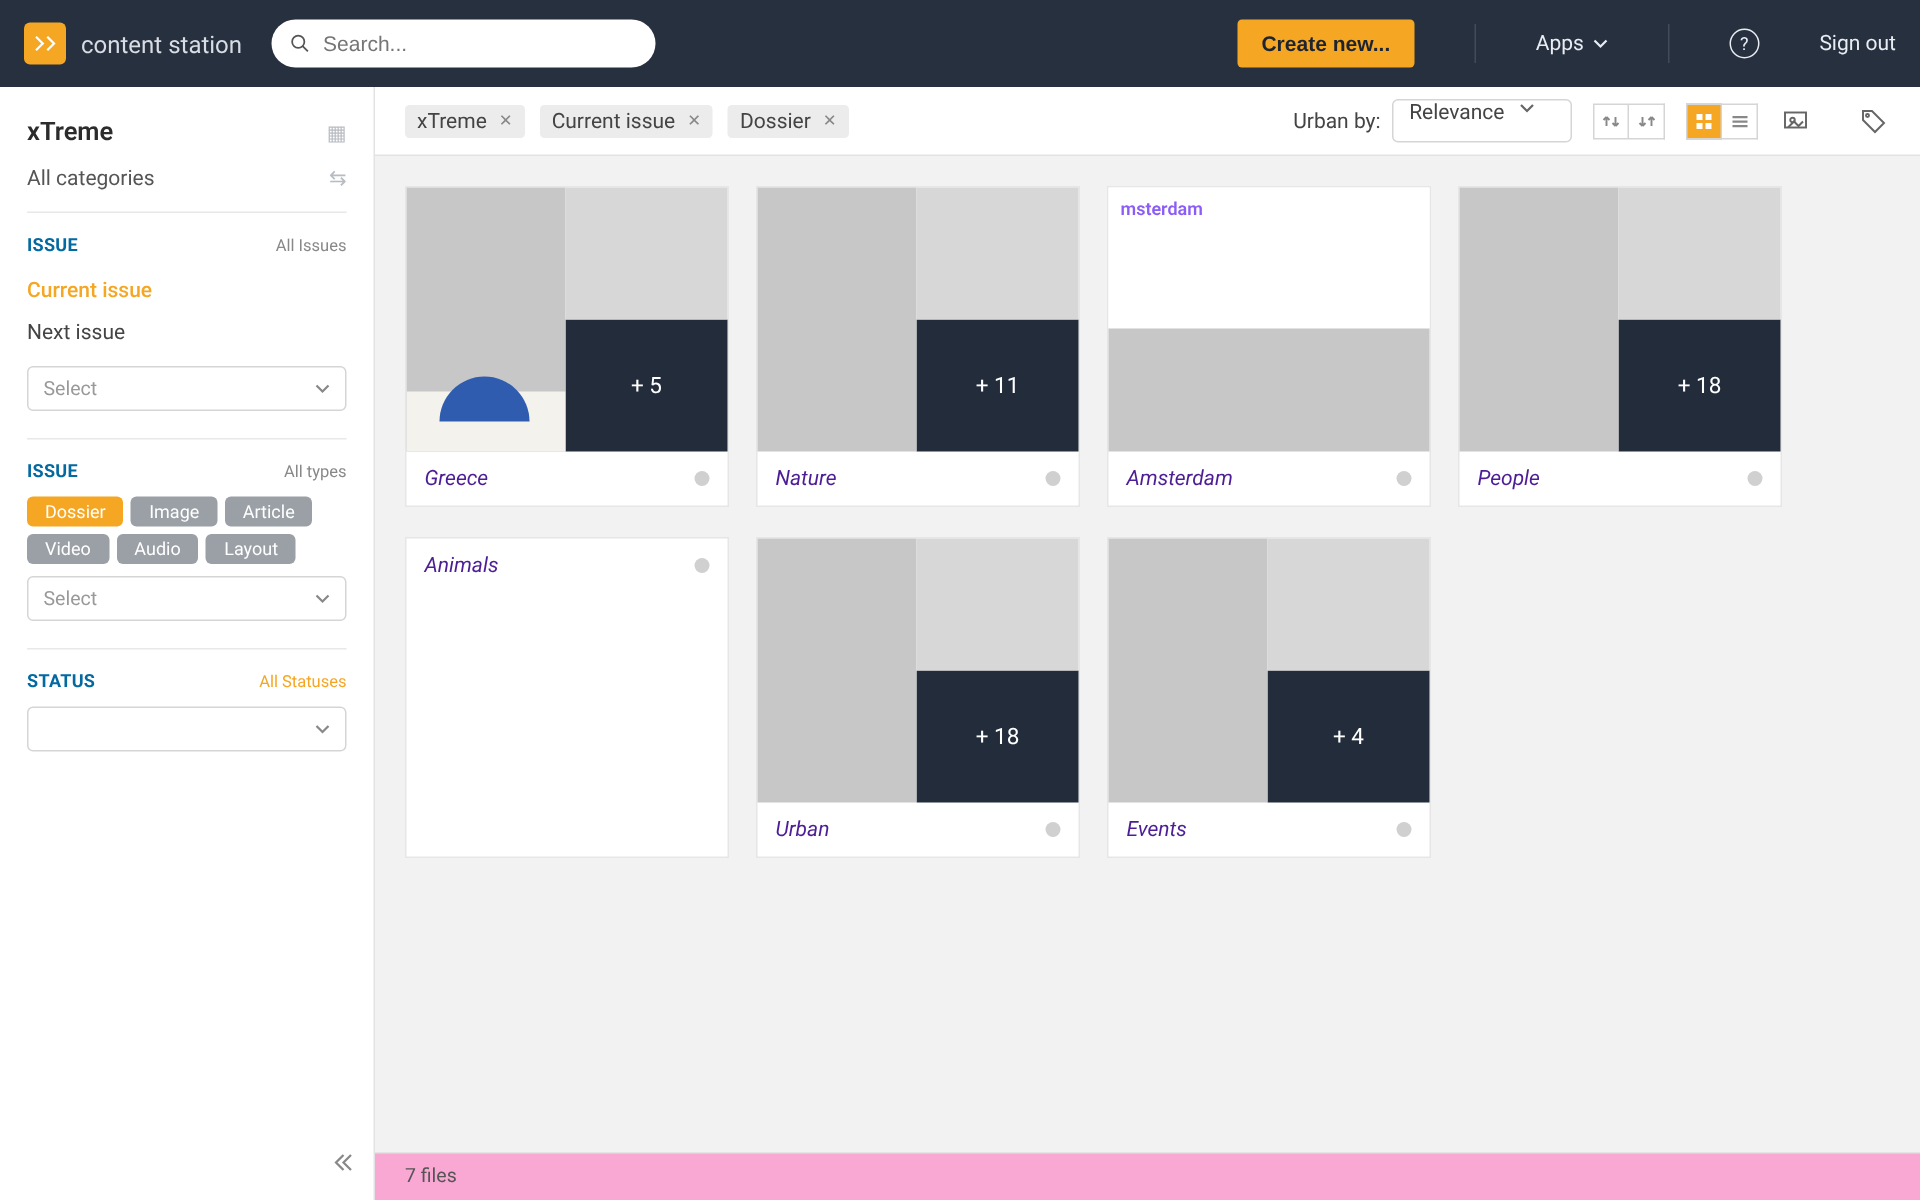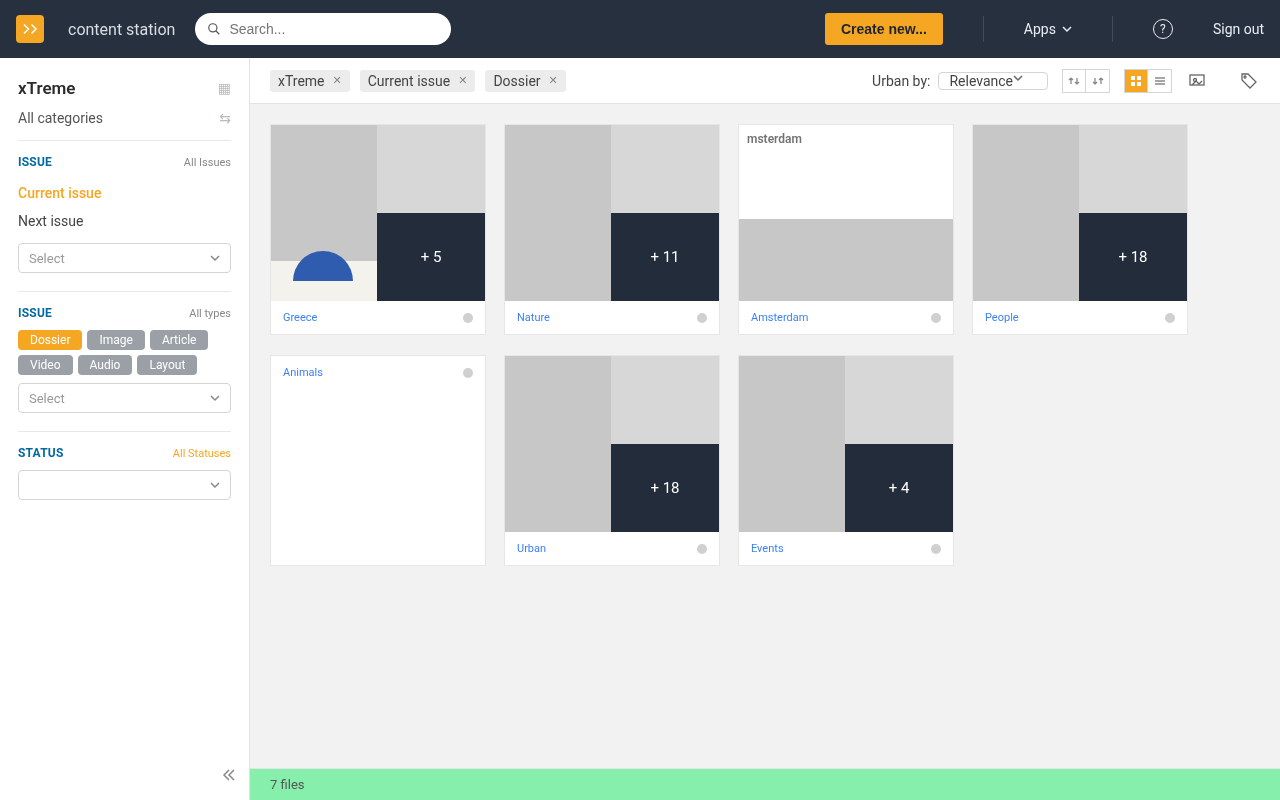--- a/index.html
+++ b/index.html
@@ -1,19 +1,19 @@
 <!DOCTYPE html>
 <html><head>
 <meta charset="utf-8">
 <style>
 * { box-sizing: border-box; margin: 0; padding: 0; }
 body { font-family: -apple-system, BlinkMacSystemFont, "Segoe UI", Roboto, sans-serif; background: #fff; color: #333; width: 1280px; height: 800px; overflow: hidden; }
 
 .header { height: 58px; background: #27303f; display: flex; align-items: center; padding: 0 16px; gap: 20px; }
-.logo-wrap { display: flex; align-items: center; gap: 24px; }
+.logo-wrap { display: flex; align-items: center; gap: 10px; }
 .logo-icon { width: 28px; height: 28px; background: #f5a623; border-radius: 4px; display: flex; align-items: center; justify-content: center; }
 .logo-icon svg { width: 18px; height: 18px; fill: #fff; }
 .brand { color: #d8dce3; font-size: 16px; font-weight: 400; }
 .search-pill { flex: 0 0 256px; height: 32px; background: #fff; border-radius: 16px; display: flex; align-items: center; padding: 0 12px; gap: 8px; }
 .search-pill input { border: none; outline: none; flex: 1; font-size: 14px; color: #555; background: transparent; }
 .header-spacer { flex: 1; }
 .create-btn { background: #f5a623; color: #1d2430; border: none; height: 32px; padding: 0 16px; border-radius: 3px; font-size: 14px; font-weight: 600; cursor: pointer; }
 .vr { width: 1px; height: 26px; background: #414b5c; margin: 0 20px; }
 .apps { color: #e8ecf3; font-size: 14px; display: flex; align-items: center; gap: 6px; cursor: pointer; }
 .hdr-icon { width: 20px; height: 20px; border: 1.6px solid #e8ecf3; border-radius: 50%; display: flex; align-items: center; justify-content: center; color: #e8ecf3; font-size: 12px; cursor: pointer; }
@@ -39,44 +39,44 @@
 .sb-collapse { position: absolute; bottom: 14px; right: 14px; color: #888; cursor: pointer; }
 .sb-greyicon { color:#b8bcc2; font-size:14px;}
 
 .content { flex: 1; background: #f2f2f2; display: flex; flex-direction: column; }
 .filterbar { height: 46px; border-bottom: 1px solid #e3e3e3; background:#fff; display: flex; align-items: center; padding: 0 20px; }
 .crumbs { display: flex; gap: 10px; }
 .crumb { background: #ececec; border-radius: 3px; padding: 3px 8px; display: flex; align-items: center; gap: 8px; font-size: 14px; color: #444; }
 .crumb .x { color: #888; cursor: pointer; font-size: 11px; }
 .filter-spacer { flex: 1; }
 .sort-label { font-size: 14px; color: #444; margin-right: 8px; }
-.sort-select { height: 18px; border: 1px solid #d5d5d5; border-radius: 4px; padding: 0 24px 0 10px; font-size: 14px; color: #444; background: #fff; display:flex; cursor:pointer; }
+.sort-select { height: 29px; border: 1px solid #d5d5d5; border-radius: 4px; padding: 0 24px 0 10px; font-size: 14px; color: #444; background: #fff; display:flex; gap:10px; cursor:pointer; }
 .icon-btn-group { display:flex; margin-left: 14px; gap:0; }
 .icon-btn { width: 24px; height: 24px; border: 1px solid #d5d5d5; display:flex; align-items:center; justify-content:center; cursor:pointer; background:#fff; color:#888;}
 .icon-btn+.icon-btn{ border-left:none;}
 .icon-btn.active{ background:#f5a623; color:#fff;}
 .single-icon { width:22px; height:22px; margin-left:14px; display:flex; align-items:center; justify-content:center; color:#666; cursor:pointer;}
 
 .grid { flex:1; padding: 20px 0 0 20px; overflow-y:auto; }
 .grid-inner { display:flex; flex-wrap:wrap; gap: 20px 18px; align-content:flex-start;}
 .card { width: 216px; background:#fff; border:1px solid #e6e6e6; }
 .card-media { height: 176px; display:flex; }
 .cm-left { flex: 1; display:flex; flex-direction:column;}
 .cm-left .imgbox { flex:1; background:#c7c7c7;}
 .cm-right { width: 108px; display:flex; flex-direction:column;}
 .cm-right .imgbox { flex:1; background:#d7d7d7;}
 .cm-count { flex:1; background:#222c3a; color:#fff; display:flex; align-items:center; justify-content:center; font-size:15px;}
 .card-foot { display:flex; justify-content:space-between; align-items:center; padding: 10px 12px; }
-.card-title { font-size: 11px; color:#3b82f6;}
+.card-title { font-size: 14px; color:#4c1d95;font-style:italic;}
 .status-dot { width:10px; height:10px; border-radius:50%; background:#d0d0d0;}
 .article-box { padding:6px 8px; font-size:11px; line-height:1.35; color:#333; background:#fff; overflow:hidden;}
-.article-title { color:#737373; font-weight:600; font-size:12px;}
+.article-title { color:#8b5cf6; font-weight:600; font-size:12px;}
 .imgbox{ position:relative; overflow:hidden;}
 
-.statusbar { height: 32px; background:#86efac; border-top:1px solid #e3e3e3; display:flex; align-items:center; padding:0 20px; font-size:13px; color:#555;}
+.statusbar { height: 32px; background:#f9a8d4; border-top:1px solid #e3e3e3; display:flex; align-items:center; padding:0 20px; font-size:13px; color:#555;}
 
 
 .greece-dome{background:linear-gradient(to bottom,#bcd5e0 45%,#6a8ba0 45%);}
 .greece-dome::after{content:"";position:absolute;width:60px;height:30px;border-radius:60px 60px 0 0;background:#2f5cae;left:22px;bottom:20px;}
 .greece-dome::before{content:"";position:absolute;width:100%;height:40px;background:#f4f2ed;bottom:0;}
 .greece-top{background:linear-gradient(#bcd5e0,#90a8b0);}
 .tiger{background:radial-gradient(circle at 50% 55%,#d77b2f 0 30%,#1a1a1a 30% 34%,#d77b2f 34% 60%,#6b4a1a 60%);}
 .flowers{background:radial-gradient(circle at 30% 40%,#fff 0 8%,transparent 8%),radial-gradient(circle at 60% 60%,#fff 0 9%,transparent 9%),radial-gradient(circle at 75% 30%,#fff 0 7%,transparent 7%),linear-gradient(#6a7a3f,#3f4a24);}
 .ams-canal{background:linear-gradient(to bottom,#dbe4ee 40%,#8c6a54 40% 70%,#7a8894 70%);}
 .field{background:repeating-linear-gradient(-15deg,#c9a851 0 18px,#b08e3e 18px 36px);}

